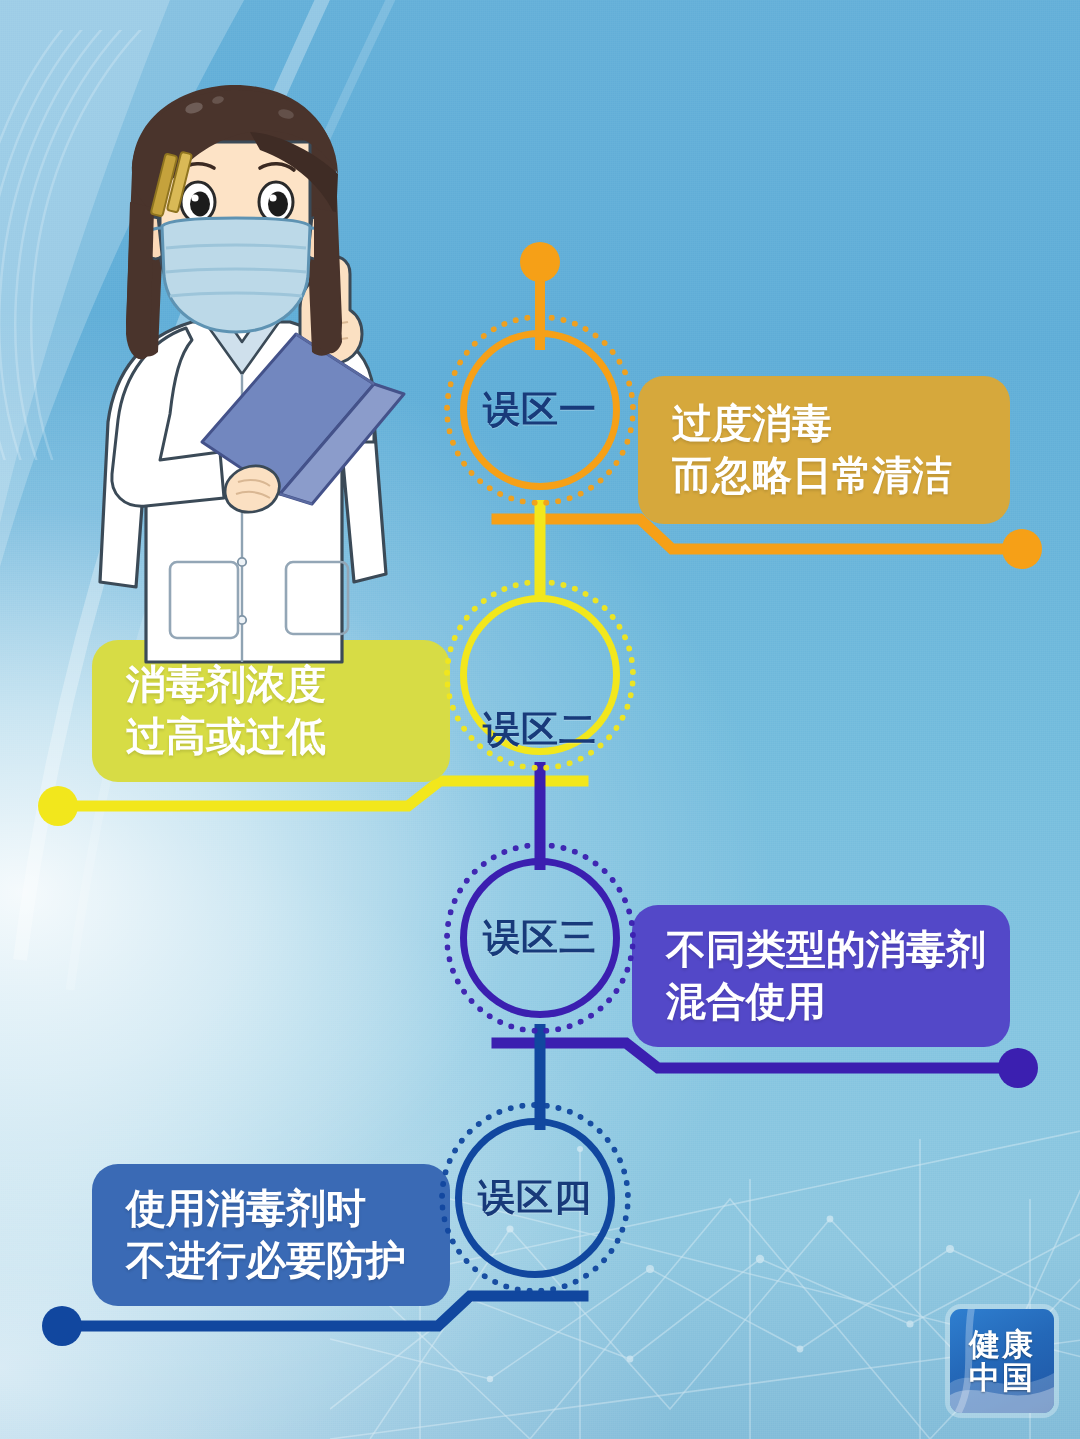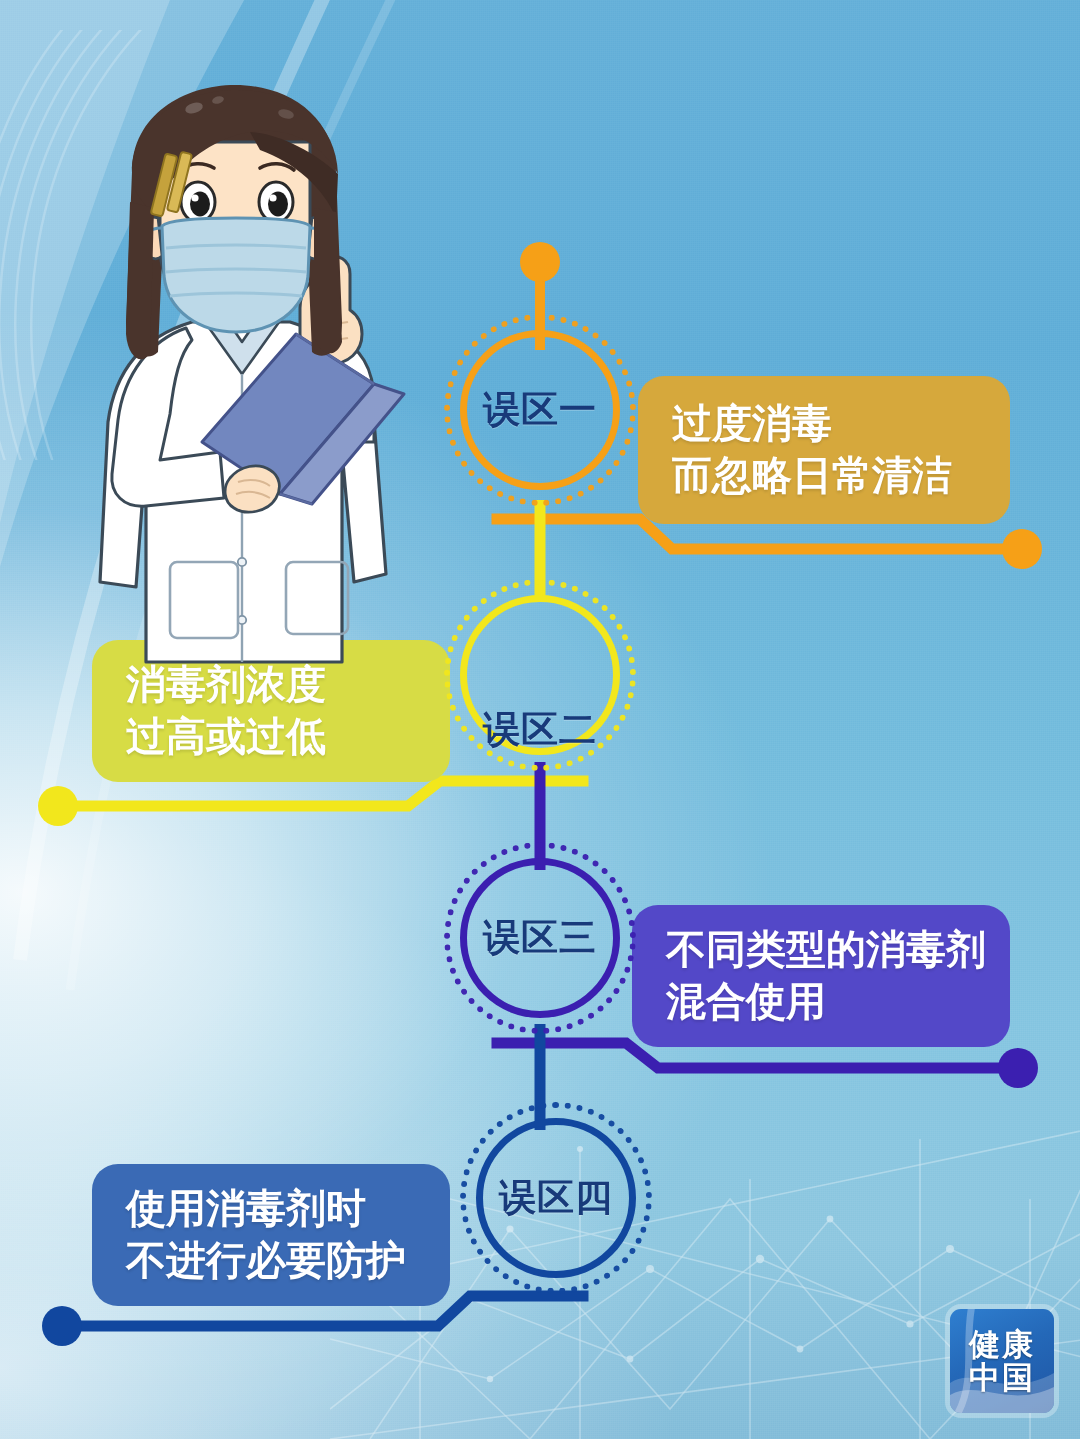--- a/index.html
+++ b/index.html
@@ -190,21 +190,21 @@
     <span class="ring"></span>
     <span class="clabel">误区二</span>
   </div>
 
   <div class="node-circle" style="left:460px;top:858px;color:#3b1fb0;">
     <span class="dashring"></span>
     <span class="ring"></span>
     <span class="clabel">误区三</span>
   </div>
 
-  <div class="node-circle" style="left:476px;top:1118px;color:#11479f;text-align:right;">
+  <div class="node-circle" style="left:455px;top:1118px;color:#11479f;text-align:right;">
     <span class="dashring"></span>
     <span class="ring"></span>
     <span class="clabel">误区四</span>
   </div>
 
   <div class="callout" style="left:638px;top:376px;width:372px;height:148px;background:#d6a83c;">
     <span class="line">过度消毒</span>
     <span class="line">而忽略日常清洁</span>
   </div>
 

